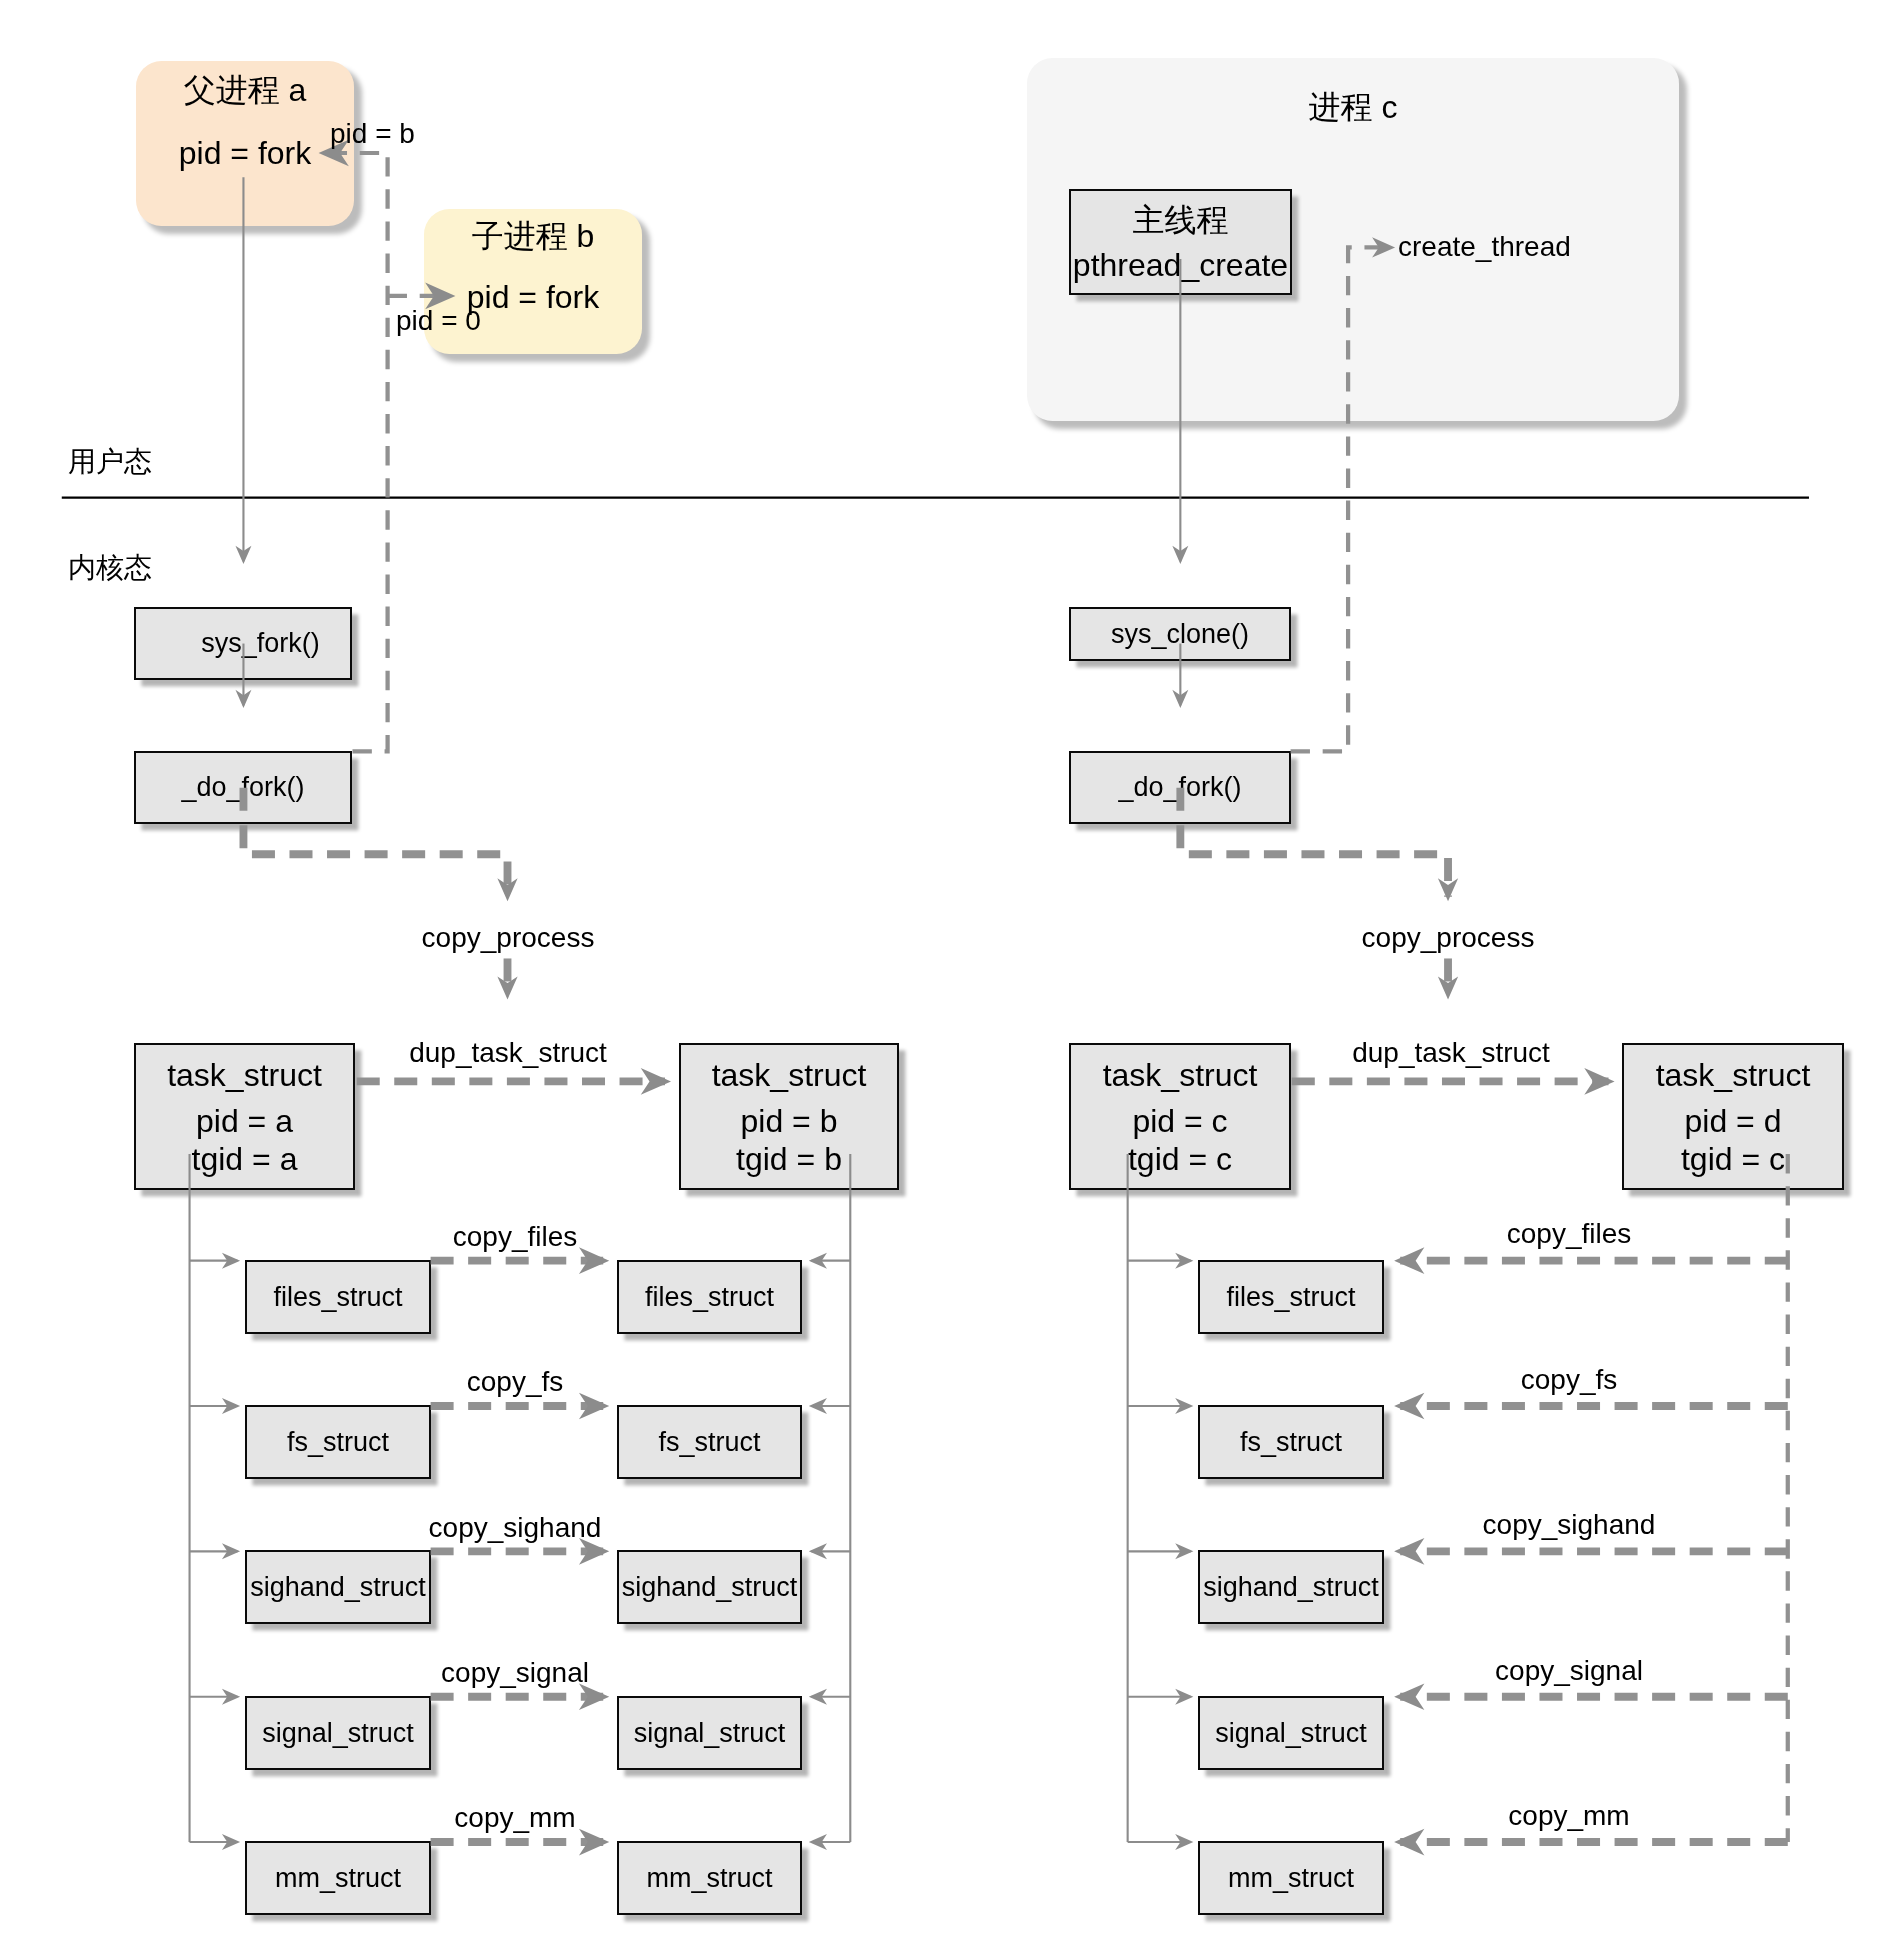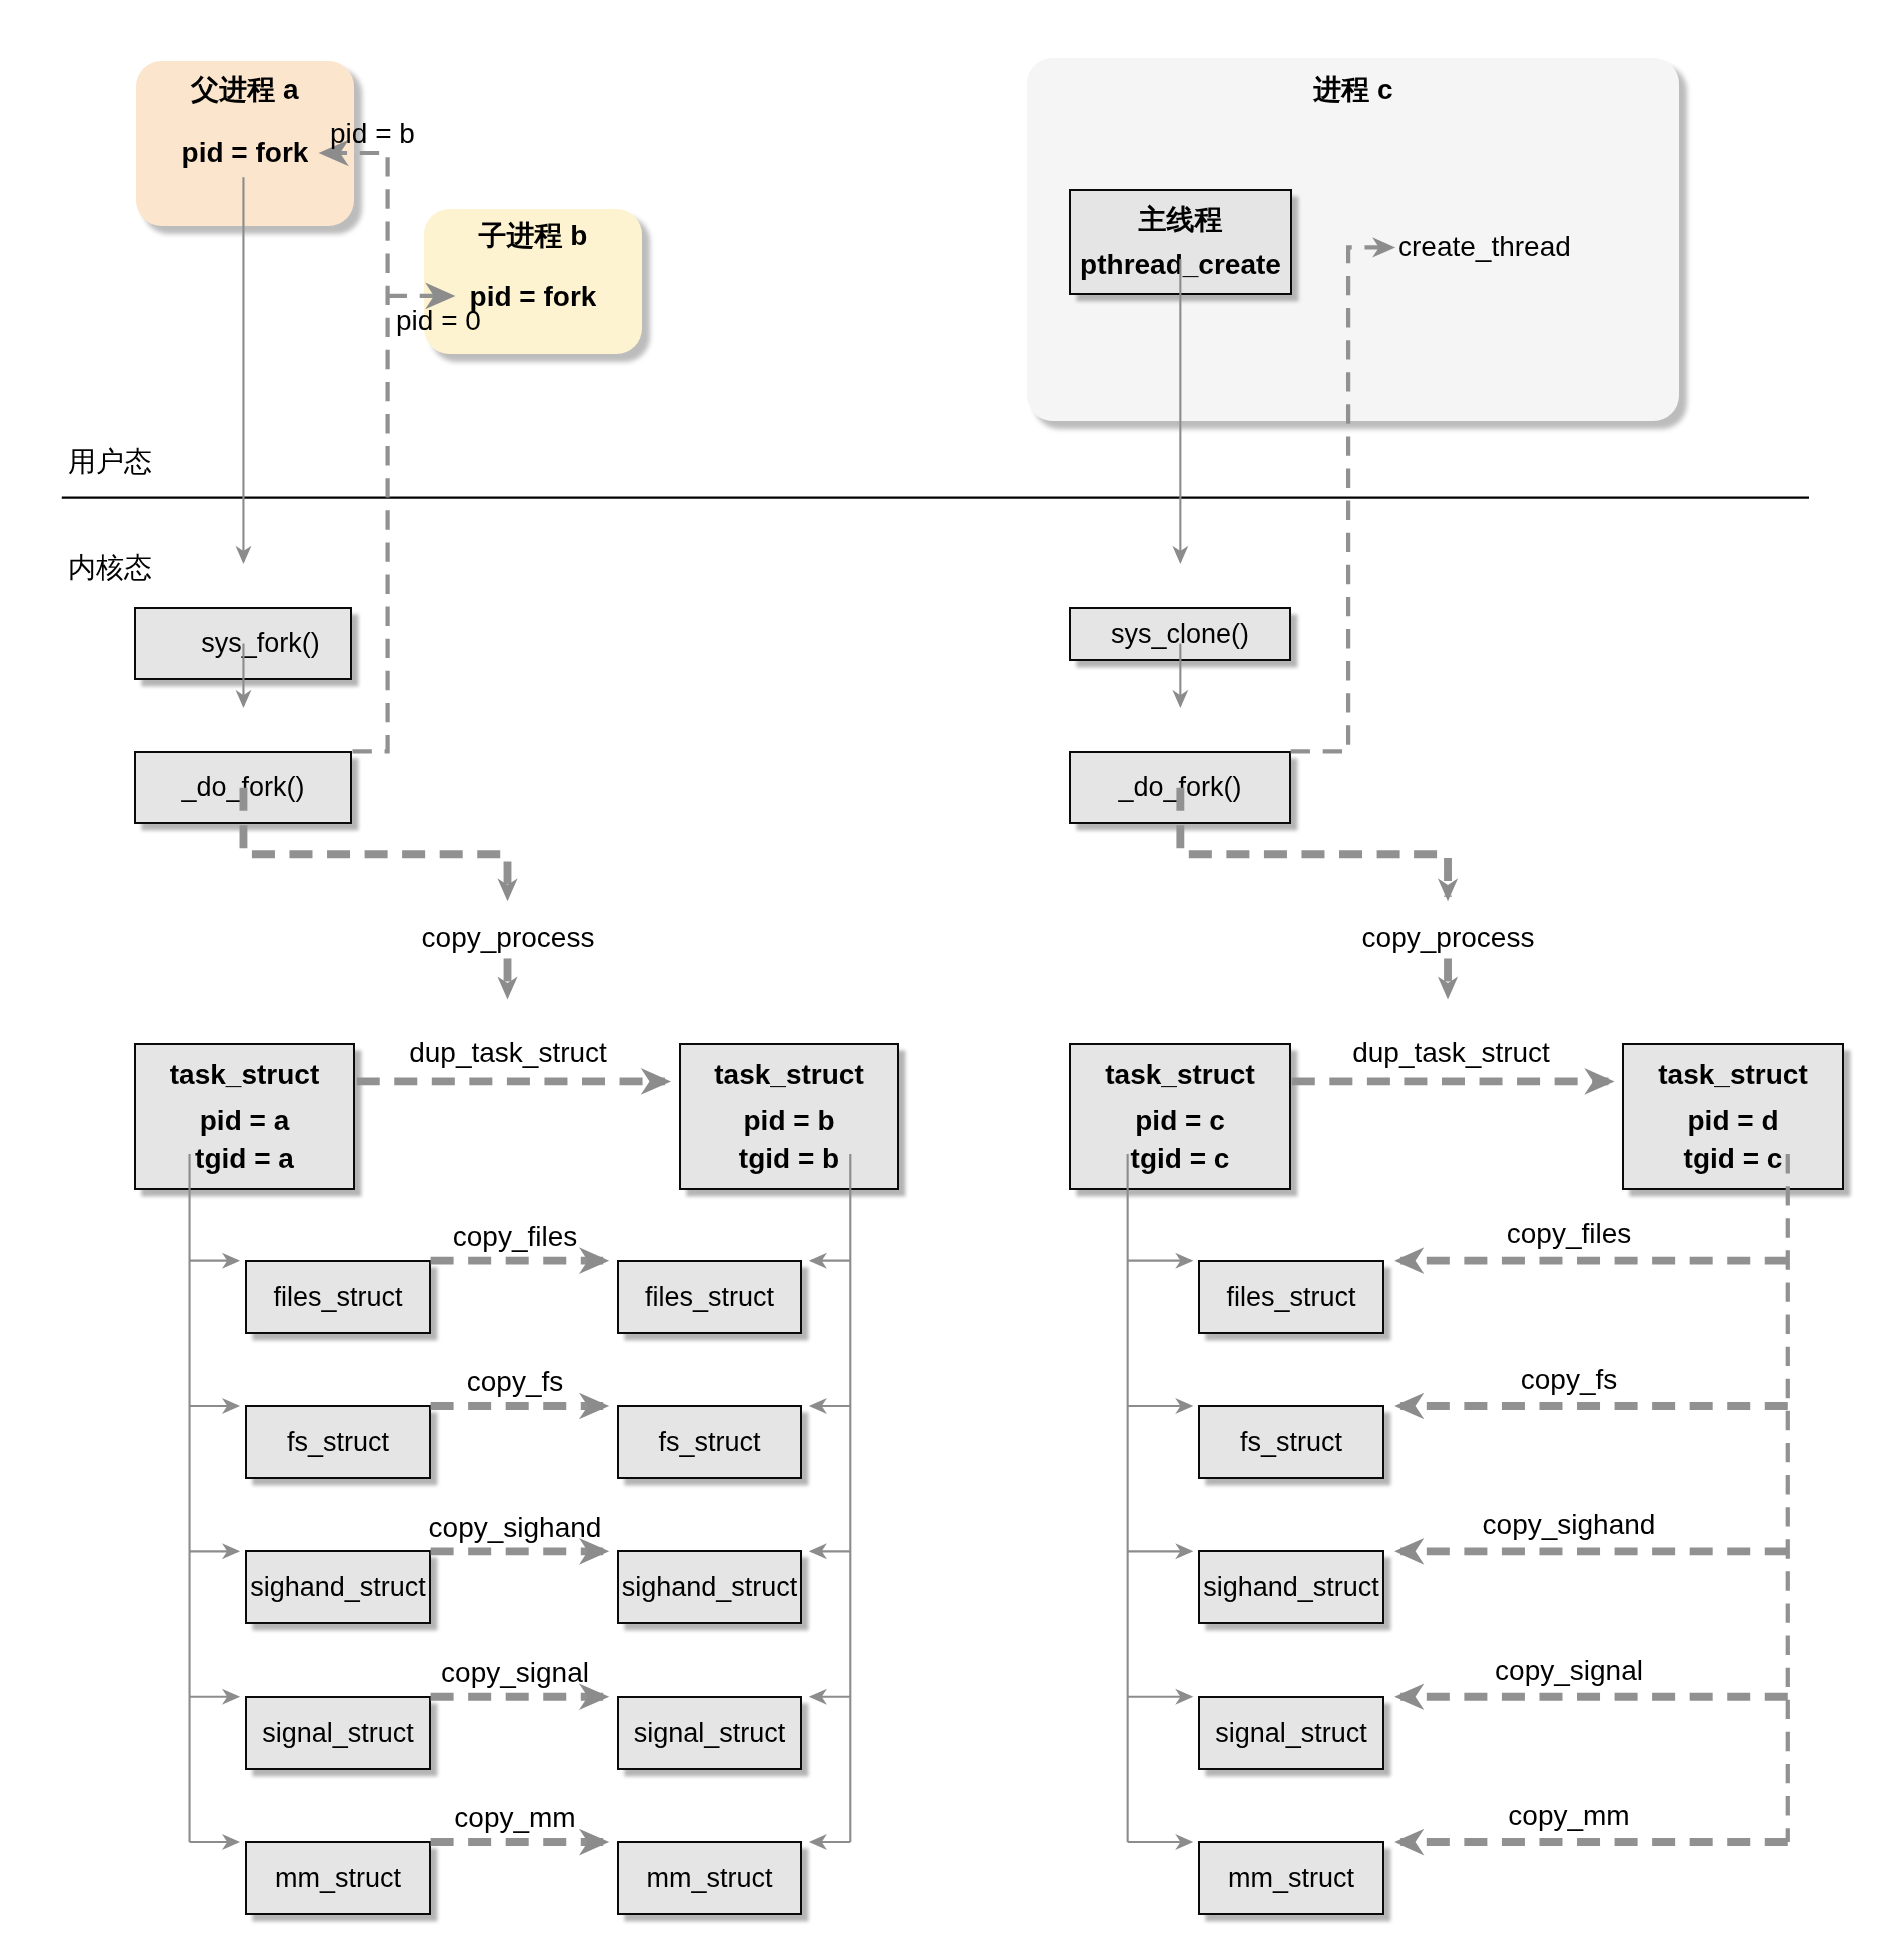--- a/index.html
+++ b/index.html
@@ -20,21 +20,21 @@
     display:flex;align-items:center;justify-content:center;margin-top:36px;
   }
   .round{
     position:absolute;
     border-radius:25.4px;
     box-shadow:7.3px 7.3px 4.8px #bcbcbc;
     box-sizing:border-box;
   }
   .ln{
     position:absolute;left:50%;transform:translate(-50%,-50%);
-    white-space:nowrap;font-size:28px;line-height:1;font-weight:bold;
+    white-space:nowrap;font-size:32px;line-height:1;
   }
   .cell{font-size:27px;white-space:nowrap;}
   .txt{
     position:absolute;transform:translate(-50%,-50%);
     white-space:nowrap;font-size:28px;line-height:1;z-index:3;
   }
   .txt.anchor-left{transform:translate(0,-50%);}
   #wires{position:absolute;left:0;top:0;z-index:2;pointer-events:none;}
   .boxes{position:absolute;left:0;top:0;z-index:1;width:100%;height:100%;}
   .s{stroke:#8c8c8c;stroke-width:3.5;fill:none;}
@@ -53,21 +53,21 @@
       <div class="ln" style="top:28.5px;">父进程 a</div>
       <div class="ln" style="top:92px;">pid = fork</div>
     </div>
 
     <div class="round" style="left:424px;top:209px;width:218px;height:145px;background:#FDF3D0;padding-left:39px;">
       <div class="ln" style="top:27px;">子进程 b</div>
       <div class="ln" style="top:88px;">pid = fork</div>
     </div>
 
     <div class="round" style="left:1027px;top:58px;width:652px;height:363px;background:#F5F5F5;">
-      <div class="ln" style="top:32px;text-align:center;">进程 c</div>
+      <div class="ln" style="top:49px;text-align:center;">进程 c</div>
     </div>
 
     <div class="box" style="left:1069px;top:153px;width:223px;height:106px;">
       <div class="ln" style="top:28.5px;">主线程</div>
       <div class="ln" style="top:74px;">pthread_create</div>
     </div>
 
 
     <div class="box" style="left:134px;top:571px;width:218px;height:73px;padding-left:35px;">
       <span class="cell">sys_fork()</span>

